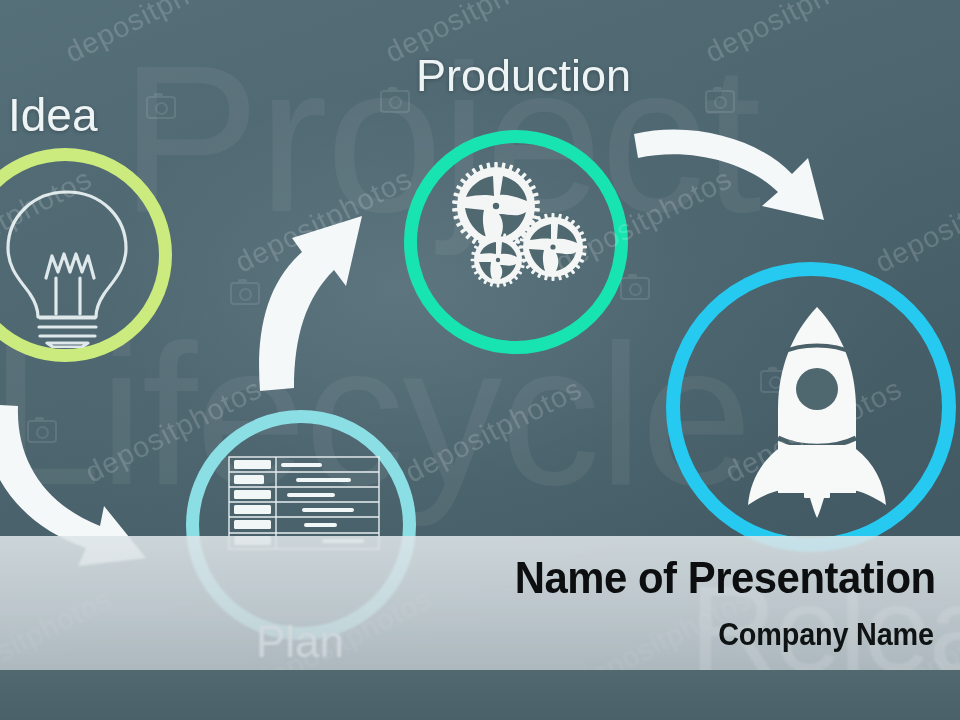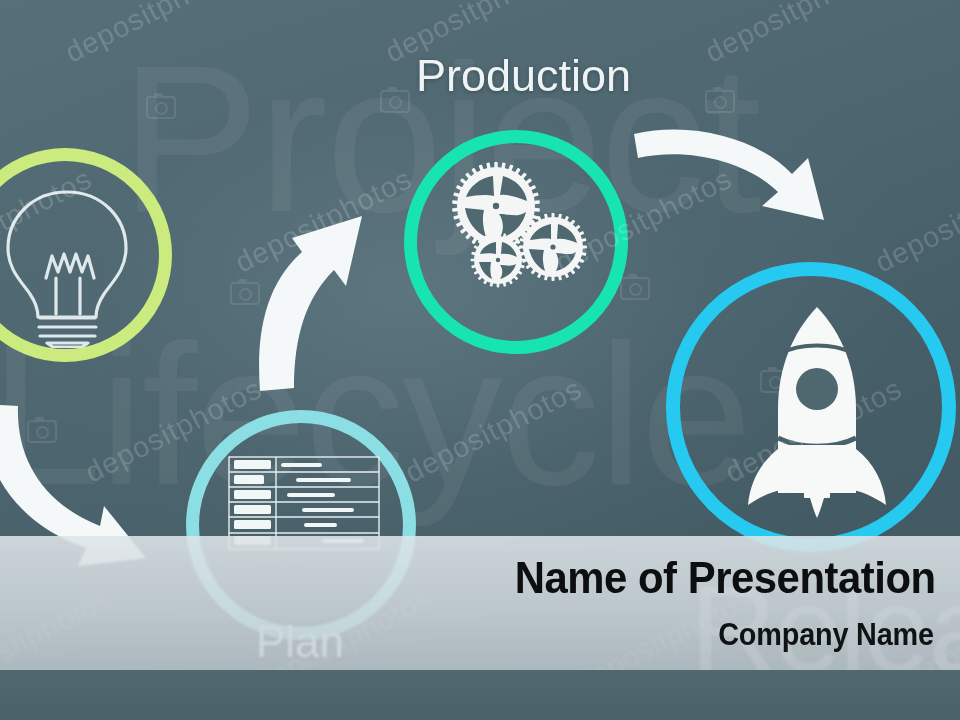--- a/index.html
+++ b/index.html
@@ -175,20 +175,21 @@
       <g fill="none" stroke="#dfe8ea" stroke-width="3.2" stroke-linejoin="round" stroke-linecap="round">
         <path d="M75 6 C40 6 16 32 16 62 C16 84 30 96 38 108 C44 117 46 124 46 131 L104 131
                  C104 124 106 117 112 108 C120 96 134 84 134 62 C134 32 110 6 75 6 Z"></path>
         <path d="M54 92 L60 70 L66 86 L72 68 L78 86 L84 68 L90 86 L96 70 L102 92"></path>
         <path d="M64 92 L64 128 M88 92 L88 128"></path>
         <path d="M48 132 L103 132 M47 141 L104 141 M48 150 L103 150"></path>
         <path d="M55 157 L96 157 L90 161 L61 161 Z"></path>
       </g>
     </svg>
   </div>
+  <div class="stage-label" id="label-idea">Idea</div>
 
   <div class="ring" id="ring-production"></div>
   <div id="icon-gears">
     <svg viewBox="0 0 150 130" width="150" height="130">
       <defs>
         <g id="gearshape">
 
           <circle r="40" fill="#f3f6f4"></circle>
         </g>
       </defs>

